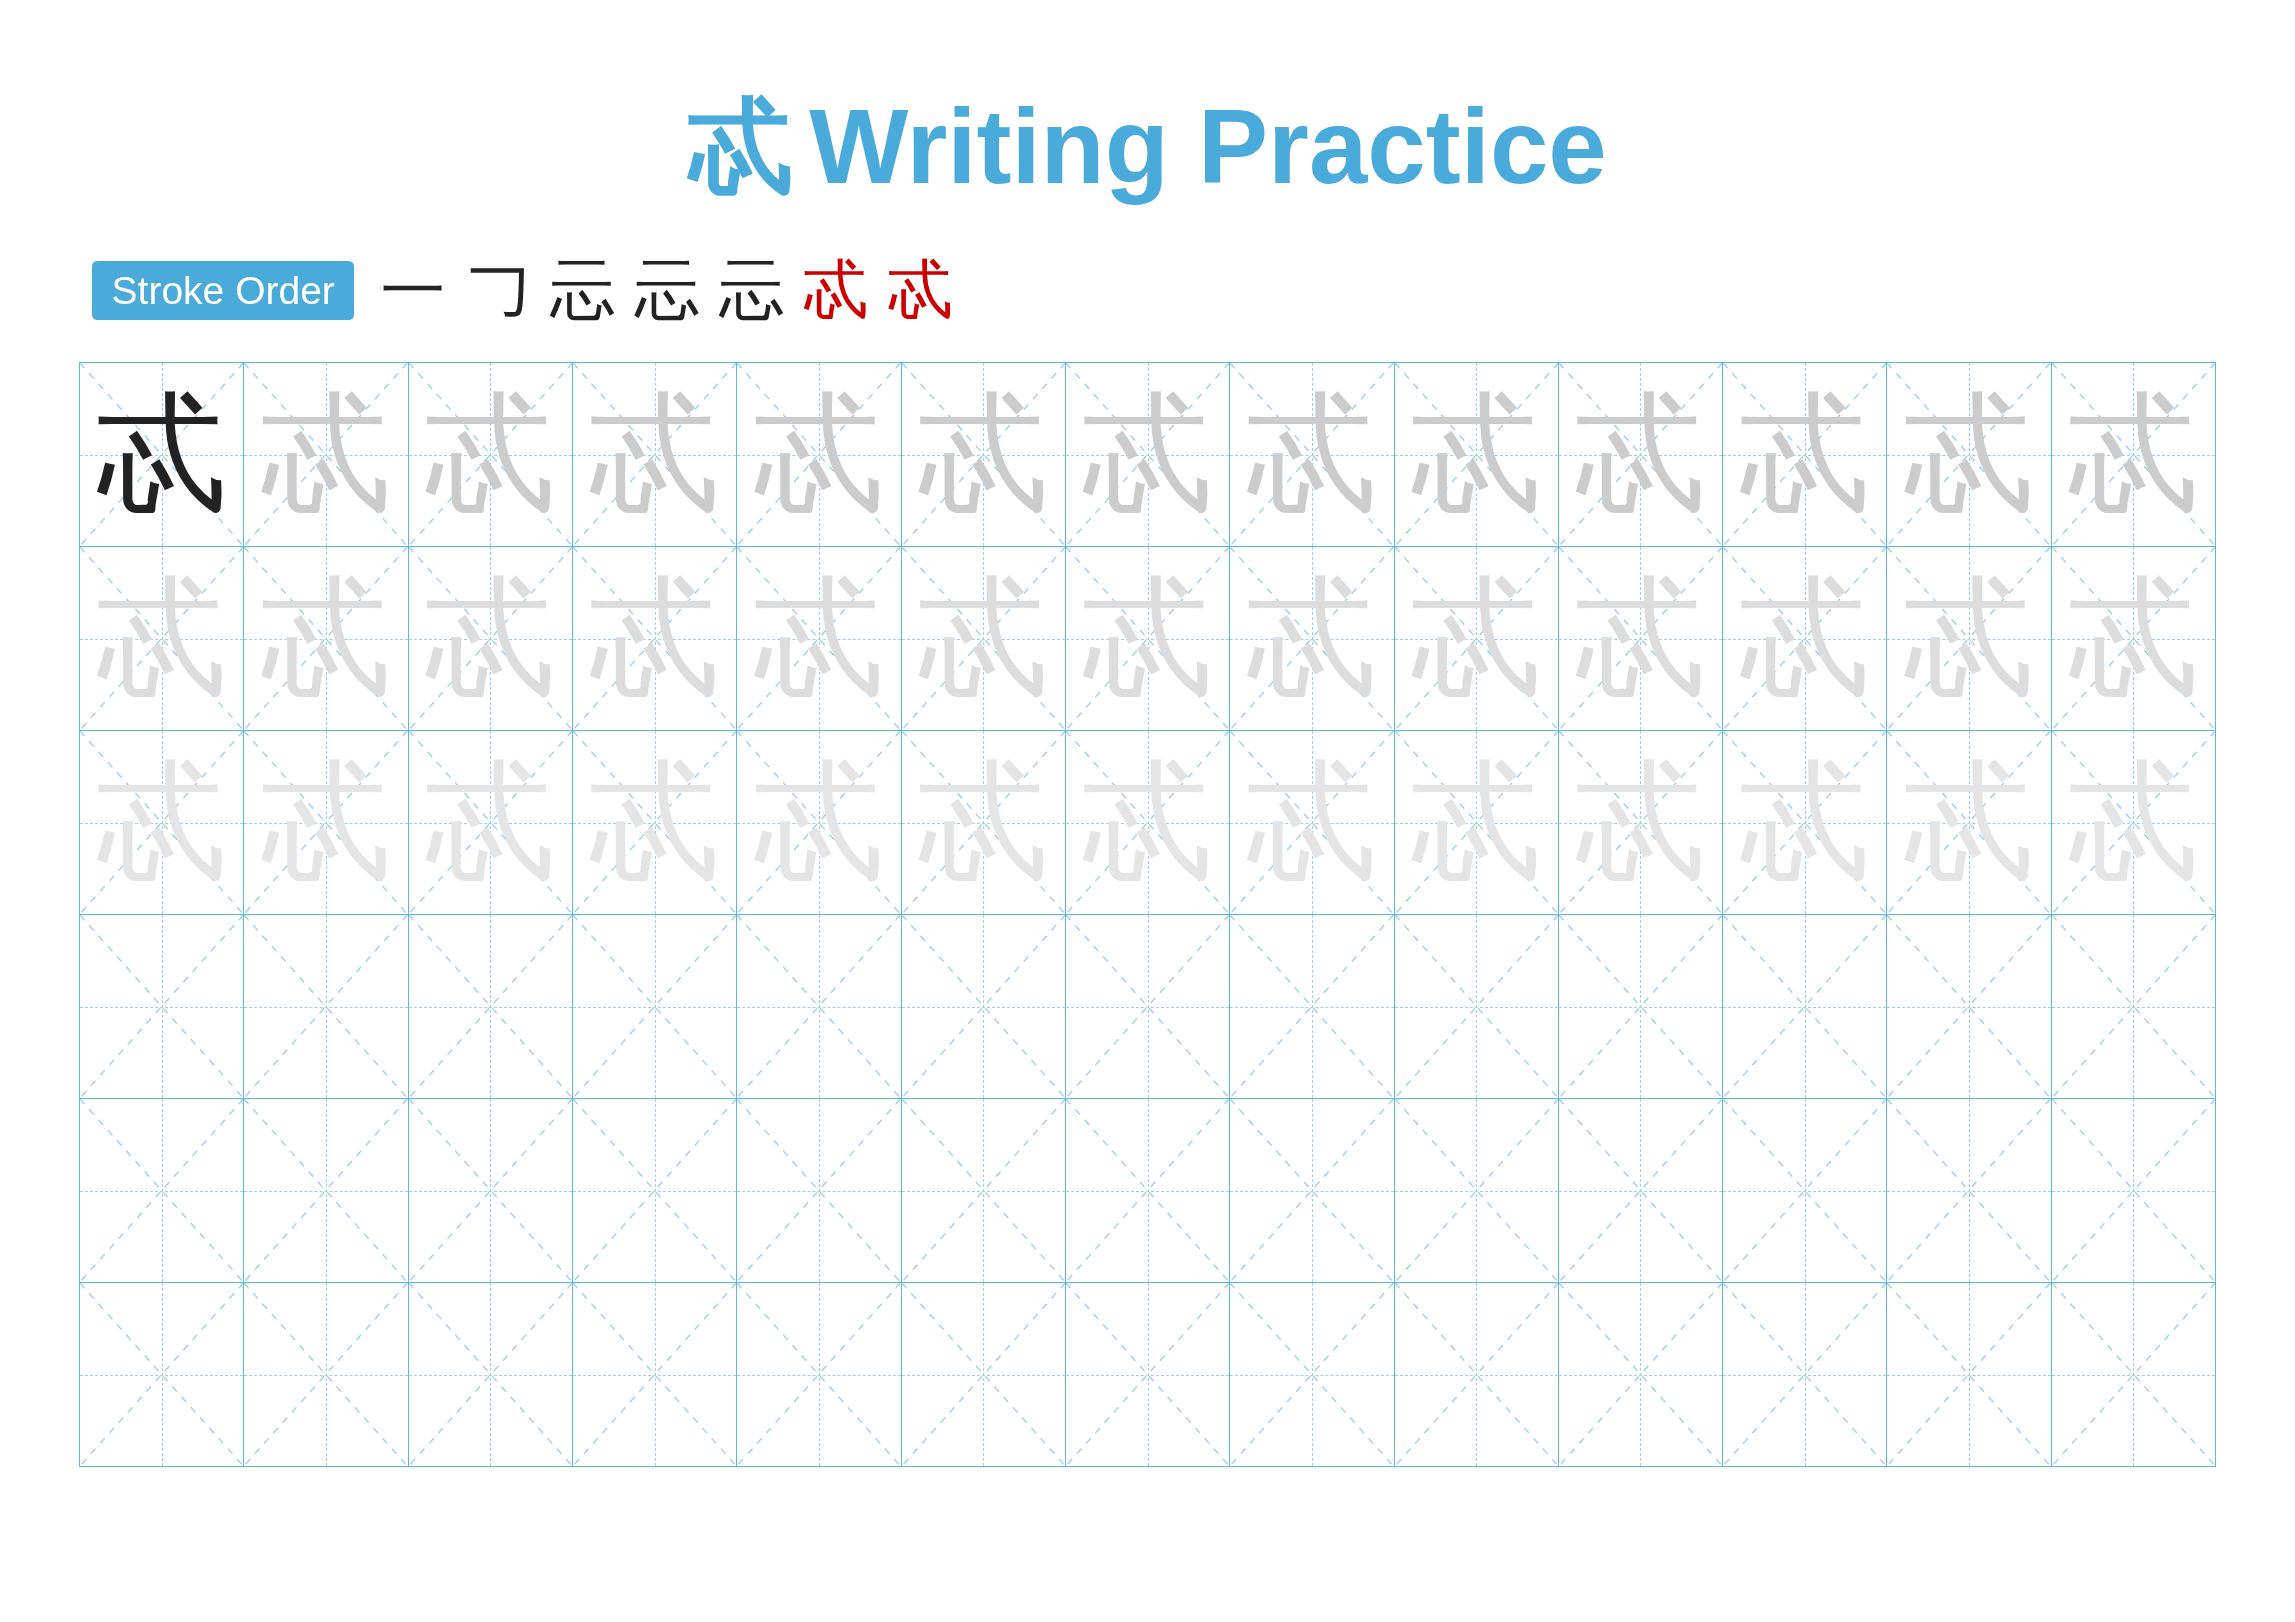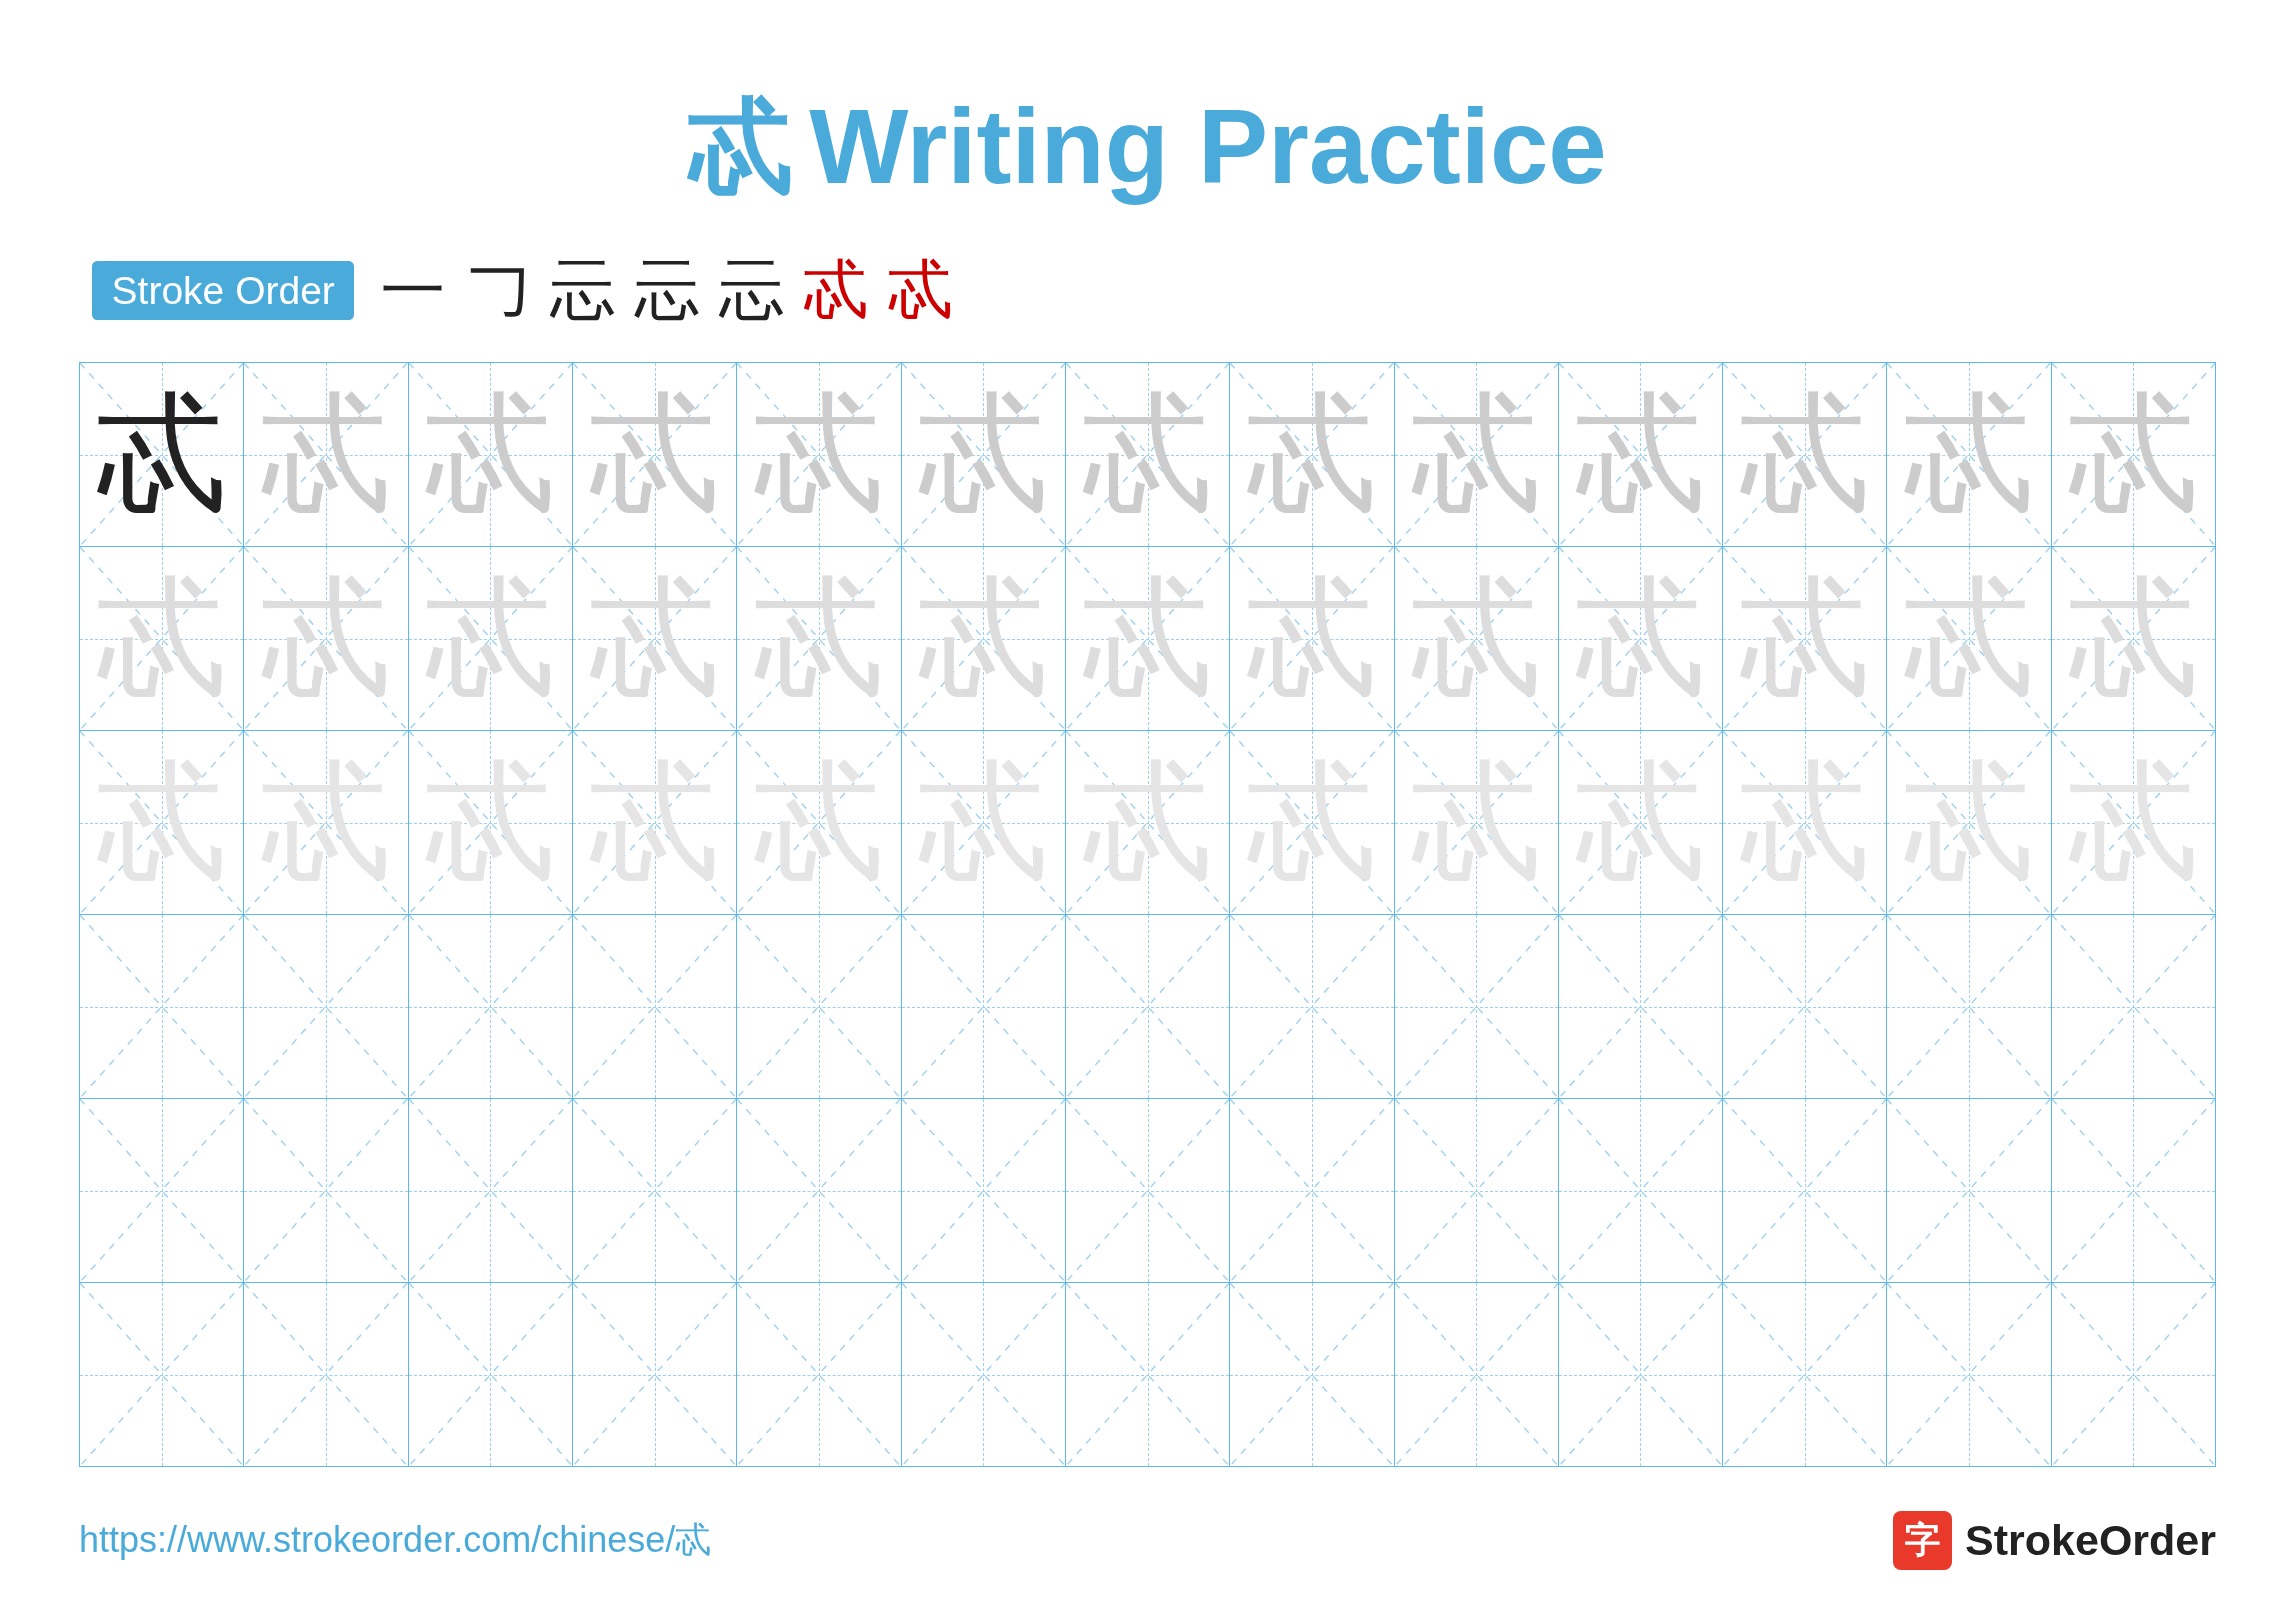--- a/index.html
+++ b/index.html
@@ -903,24 +903,15 @@
             <svg viewBox="0 0 100 100" preserveAspectRatio="none">
               <line x1="0" y1="0" x2="100" y2="100" stroke="#9dd0f0" stroke-width="0.8" stroke-dasharray="4,4"></line>
               <line x1="100" y1="0" x2="0" y2="100" stroke="#9dd0f0" stroke-width="0.8" stroke-dasharray="4,4"></line>
             </svg>
           </div>
         </div>
     </div>
 
   </div>
 
-  <div class="footer">
-    <span class="footer-url">https://www.strokeorder.com/chinese/忒</span>
-    <div class="footer-logo">
-      <div class="logo-icon">
-        <span>字</span>
-      </div>
-      <span class="logo-text">StrokeOrder</span>
-    </div>
-  </div>
 
 </div>
 
 
 </body></html>

